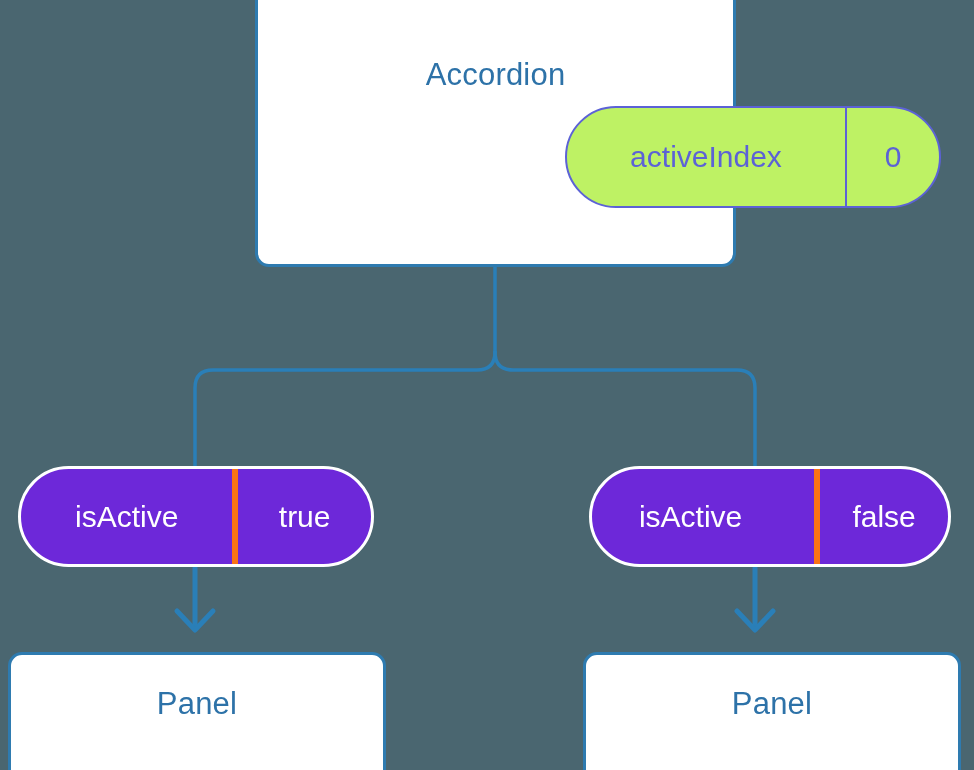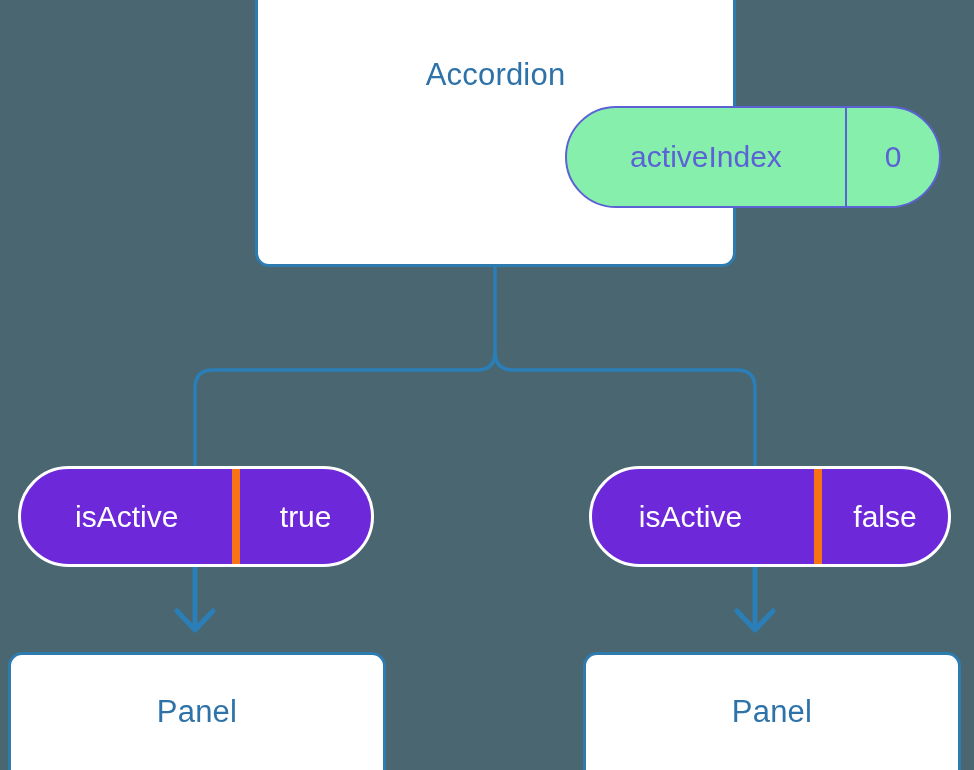--- a/index.html
+++ b/index.html
@@ -73,42 +73,42 @@
     align-items: center;
     justify-content: center;
     font-size: 30px;
     font-weight: 400;
     white-space: nowrap;
     box-sizing: border-box;
   }
 
   
   .pill.outlined {
-    background: #86efac;
+    background: #bef264;
     border: 2px solid #5c62d6;
   }
   .pill.outlined .pill-key,
   .pill.outlined .pill-val {
     color: #5c62d6;
   }
   .pill.outlined .pill-val {
     border-left: 2px solid #5c62d6;
   }
 
   
   .pill.filled {
     background: #6d28d9;
     border: 3px solid #ffffff;
   }
   .pill.filled .pill-key,
   .pill.filled .pill-val {
     color: #ffffff;
   }
   .pill.filled .pill-val {
-    border-left: 8px solid #f97316;
+    border-left: 6px solid #f97316;
   }
 
   
   #state-activeindex {
     left: 307px;
     top: 117px;
     width: 376px;
     height: 102px;
   }
   #state-activeindex .pill-key { width: 281px; }
@@ -144,21 +144,21 @@
   #panel-card-right {
     left: 583px;
     top: 652px;
     width: 378px;
     height: 132px;
     border-bottom-left-radius: 14px;
     border-bottom-right-radius: 14px;
   }
   #panel-card-left .card-title,
   #panel-card-right .card-title {
-    top: 39px;
+    top: 31px;
   }
 </style>
 </head>
 <body>
 
 <div id="stage">
 
   <svg id="edges" viewBox="0 0 974 770" width="974" height="770" xmlns="http://www.w3.org/2000/svg">
 
     <path d="M 495 265 L 495 352" fill="none" stroke="#2a7fb8" stroke-width="3.5" stroke-linecap="round"></path>

